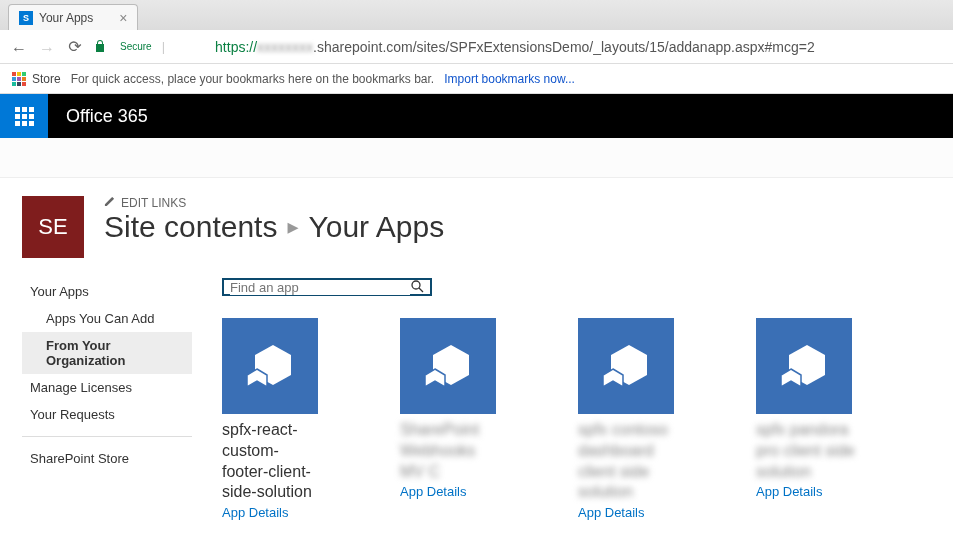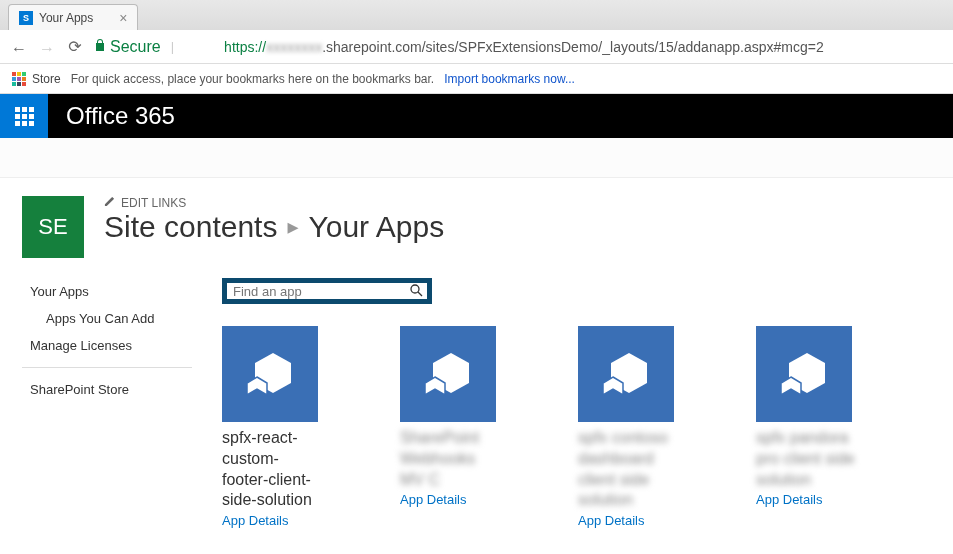--- a/index.html
+++ b/index.html
@@ -7,62 +7,62 @@
   
   
   .browser-chrome { background: #fff; }
   .tab-bar { display: flex; align-items: flex-end; height: 30px; background: linear-gradient(#e8e8e8, #dcdcdc); padding-left: 8px; }
   .tab { display: flex; align-items: center; gap: 6px; background: #f7f7f7; border: 1px solid #bbb; border-bottom: none; border-radius: 4px 4px 0 0; padding: 5px 10px; font-size: 12px; color: #444; height: 26px; position: relative; }
   .tab-favicon { width: 14px; height: 14px; background: #0078d4; display: flex; align-items: center; justify-content: center; color: #fff; font-size: 9px; font-weight: bold; }
   .tab-close { color: #888; font-size: 14px; cursor: pointer; margin-left: 20px; }
   .addr-bar { display: flex; align-items: center; gap: 10px; padding: 6px 10px; border-bottom: 1px solid #ddd; height: 34px; }
   .nav-btn { color: #666; font-size: 16px; cursor: pointer; width: 18px; text-align: center; }
   .nav-btn.disabled { color: #ccc; }
-  .secure-badge { display: flex; align-items: center; gap: 4px; color: #0b8043; font-size: 16px; }
+  .secure-badge { display: flex; align-items: center; gap: 14px; color: #0b8043; font-size: 10px; }
   .lock-icon svg { width: 12px; height: 14px; }
   .url { font-size: 14px; color: #555; padding-left: 40px; }
   .url .proto { color: #0b8043; }
   .url .blur { filter: blur(2px); color: #999; }
   .bookmark-bar { display: flex; align-items: center; gap: 10px; padding: 6px 12px; border-bottom: 1px solid #ddd; font-size: 12px; color: #555; height: 30px; }
   .apps-icon-grid { display: grid; grid-template-columns: repeat(3, 4px); grid-template-rows: repeat(3, 4px); gap: 1px; }
   .apps-icon-grid span:nth-child(1){background:#e74c3c;} .apps-icon-grid span:nth-child(2){background:#f1c40f;} .apps-icon-grid span:nth-child(3){background:#2ecc71;}
   .apps-icon-grid span:nth-child(4){background:#3498db;} .apps-icon-grid span:nth-child(5){background:#9b59b6;} .apps-icon-grid span:nth-child(6){background:#e67e22;}
   .apps-icon-grid span:nth-child(7){background:#1abc9c;} .apps-icon-grid span:nth-child(8){background:#34495e;} .apps-icon-grid span:nth-child(9){background:#e74c3c;}
   .bm-apps { display: flex; align-items: center; gap: 6px; color: #444; }
   .bm-link { color: #1155cc; cursor: pointer; }
   
   
   .suite-bar { display: flex; align-items: center; background: #000; color: #fff; height: 44px; }
   .waffle { width: 48px; height: 44px; background: #0078d7; display: flex; align-items: center; justify-content: center; cursor: pointer; }
   .waffle-grid { display: grid; grid-template-columns: repeat(3, 5px); grid-template-rows: repeat(3, 5px); gap: 2px; }
   .waffle-grid span { background: #fff; }
-  .suite-title { font-size: 24px; margin-left: 18px; font-weight: 400; }
+  .suite-title { font-size: 18px; margin-left: 18px; font-weight: 400; }
   
   
   .ribbon-band { height: 40px; background: #fcfcfc; border-bottom: 1px solid #eee; }
   
   
   .page-header { display: flex; padding: 18px 22px 10px 22px; gap: 20px; }
-  .site-logo { width: 62px; height: 62px; background: #15803d; color: #fff; display: flex; align-items: center; justify-content: center; font-size: 22px; font-weight: 300; }
+  .site-logo { width: 62px; height: 62px; background: #7f1d1d; color: #fff; display: flex; align-items: center; justify-content: center; font-size: 22px; font-weight: 300; }
   .page-title-area { }
   .edit-links { display: flex; align-items: flex-end; gap: 6px; color: #666; font-size: 12px; cursor: pointer; }
   .pencil svg { width: 11px; height: 11px; }
   .breadcrumb { font-size: 30px; font-weight: 400; color: #333; display: flex; align-items: center; gap: 10px; }
   .bc-sep { color: #999; font-size: 22px; }
   
   
   .body-row { display: flex; padding: 10px 22px; gap: 30px; }
   .left-nav { width: 170px; flex-shrink: 0; }
   .ln-item { padding: 6px 8px; font-size: 13px; color: #333; cursor: pointer; }
   .ln-sub { padding: 6px 8px 6px 24px; font-size: 13px; color: #333; cursor: pointer; }
   .ln-sub.active { background: #ededed; font-weight: 600; }
   .ln-divider { border-top: 1px solid #ddd; margin: 8px 0; }
   
   .main { flex: 1; }
-  .search-box { display: flex; align-items: center; border: 5px solid #0c4a6e; width: 210px; height: 26px; padding: 0 6px; margin-bottom: 22px; }
+  .search-box { display: flex; align-items: center; border: 2px solid #0c4a6e; width: 210px; height: 18px; padding: 0 6px; margin-bottom: 22px; }
   .search-box input { border: none; outline: none; flex: 1; font-size: 13px; color: #666; }
   .search-icon { color: #333; }
   .section-head { display: flex; align-items: baseline; gap: 18px; margin-bottom: 10px; }
   .section-title { font-size: 20px; font-weight: 400; color: #333; }
   .sort-link { font-size: 14px; color: #0072c6; cursor: pointer; }
   .sort-link.inactive { color: #333; }
   
   .app-grid { display: flex; gap: 78px; }
   .app-tile { width: 100px; }
   .app-icon { width: 96px; height: 96px; background: #3a6fb5; display: flex; align-items: center; justify-content: center; }
@@ -154,21 +154,23 @@
       <span class="bc-sep">▸</span>
       <span>Your Apps</span>
     </div>
   </div>
 </div>
 
 <div class="body-row">
   <div class="left-nav">
     <div class="ln-item">Your Apps</div>
     <div class="ln-sub">Apps You Can Add</div>
+    <div class="ln-sub active">From Your Organization</div>
     <div class="ln-item">Manage Licenses</div>
+    <div class="ln-item">Your Requests</div>
     <div class="ln-divider"></div>
     <div class="ln-item">SharePoint Store</div>
   </div>
 
   <div class="main">
     <div class="search-box">
       <input placeholder="Find an app" style="">
       <span class="search-icon">
         <svg width="14" height="14" viewBox="0 0 14 14">
             <circle cx="6" cy="6" r="4" fill="none" stroke="#333" stroke-width="1.3"></circle>

